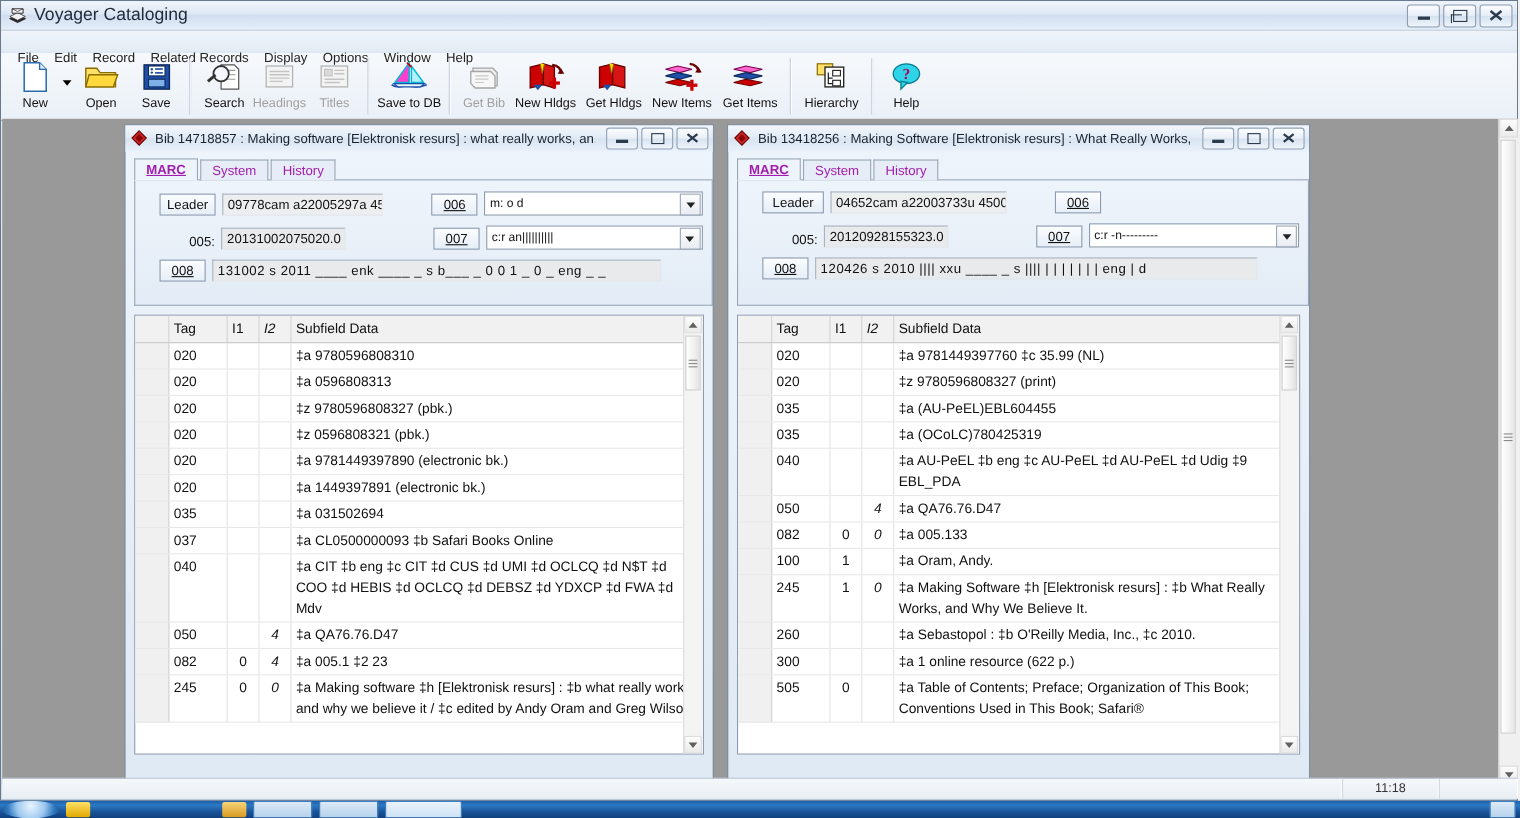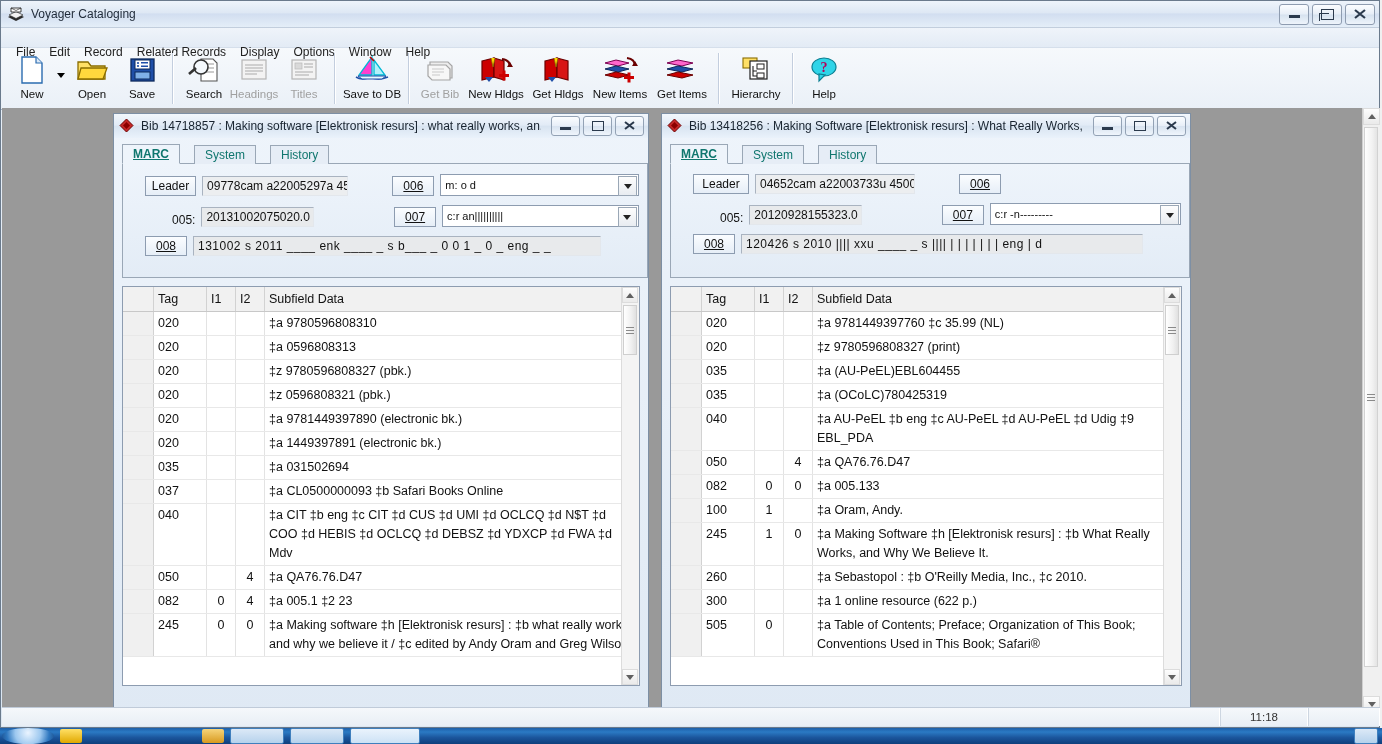--- a/index.html
+++ b/index.html
@@ -30,21 +30,21 @@
     height: 26px;
     background: linear-gradient(to bottom, #eef4fb 0%, #dee8f4 45%, #d2def0 50%, #e4eef8 100%);
     border-bottom: 1px solid #c2cedd;
     display: flex; align-items: center;
   }
   .titlebar .app-icon {
     width: 18px; height: 16px; margin-left: 6px; margin-right: 6px;
     position: relative;
   }
   .titlebar .title-text {
-    font-size: 12px; color: #1f2a38;
+    font-size: 16px; color: #1f2a38;
   }
   .win-buttons {
     position: absolute; right: 4px; top: 3px;
     display: flex; gap: 3px;
   }
   .win-btn {
     width: 28px; height: 19px;
     border: 1px solid #8e9cb0;
     border-radius: 3px;
     background: linear-gradient(to bottom, #fbfdff 0%, #e7eef7 48%, #d6e2ef 52%, #eef4fb 100%);
@@ -169,25 +169,25 @@
   
   .tabs {
     display:flex; align-items:flex-end;
     height: 21px;
     margin: 4px 0 0 8px;
     border-bottom: 1px solid #9aa7b6;
     position: relative;
   }
   .tab {
     padding: 2px 10px 2px 10px;
-    font-size: 12px; color: #0f766e;
+    font-size: 12px; color: #a21caf;
     border: 1px solid #9aa7b6;
     border-bottom: none;
     background: #e6edf6;
-    margin-right: 14px;
+    margin-right: 2px;
     position: relative; top: 1px;
   }
   .tab.active {
     background: #eef4fb;
     font-weight: bold;
     border-bottom: 1px solid #eef4fb;
   }
   .tab u { text-decoration: underline; }
 
   .panel {
@@ -267,21 +267,21 @@
     padding: 2px 4px;
     vertical-align: top;
     color: #111;
     line-height: 19px;
   }
   table.marc td.sel { background:#f0f0f0; border-right:1px solid #d2d2d2;}
   table.marc th.sel { background:#f1f1f1; }
   .c-sel { width: 22px; }
   .c-tag { width: 44px; text-align:left; }
   .c-i1  { width: 20px; text-align:center; }
-  .c-i2  { width: 20px; text-align:center; }
+  .c-i2  { width: 20px; text-align:center;font-style:italic; }
   td.c-tag { padding-left: 8px; }
   .grid-sb {
     position:absolute; right:0; top:0; width:17px; bottom:0;
     background:#f4f4f4; border-left:1px solid #dcdcdc;
   }
   .grid-thumb {
     position:absolute; left:1px; top:18px; width:14px; height:50px;
     background: linear-gradient(to right,#ffffff,#f0f0f0 60%,#e0e0e0);
     border:1px solid #cfcfcf; box-sizing:border-box;
     display:flex; align-items:center; justify-content:center;

